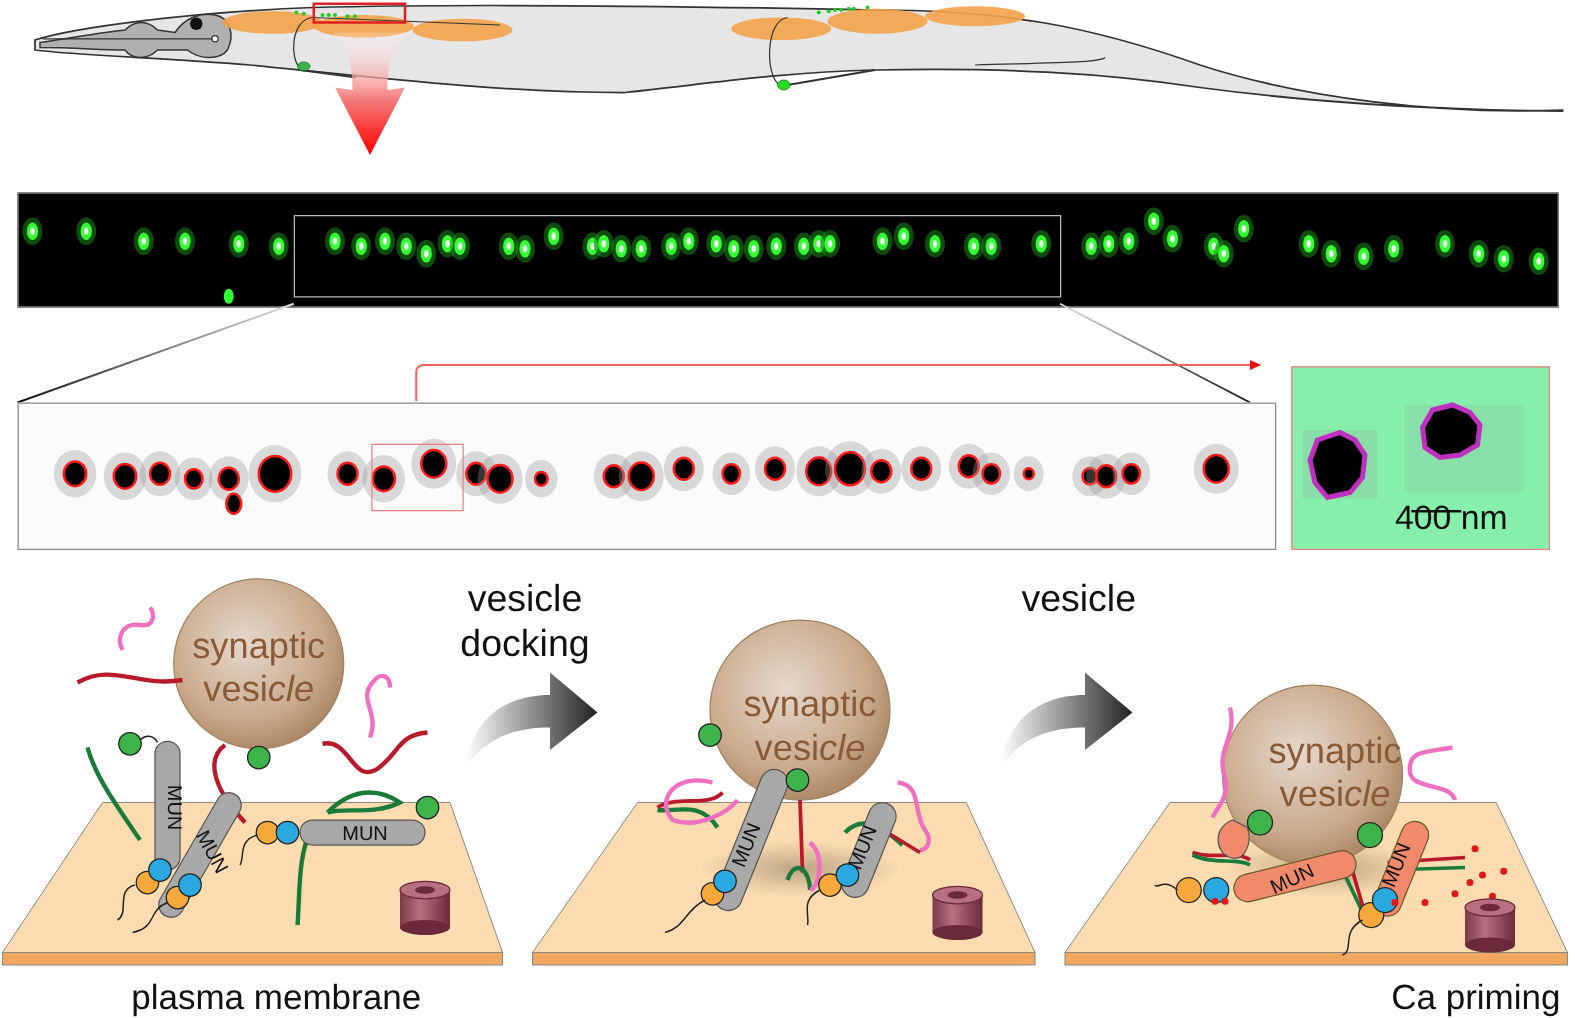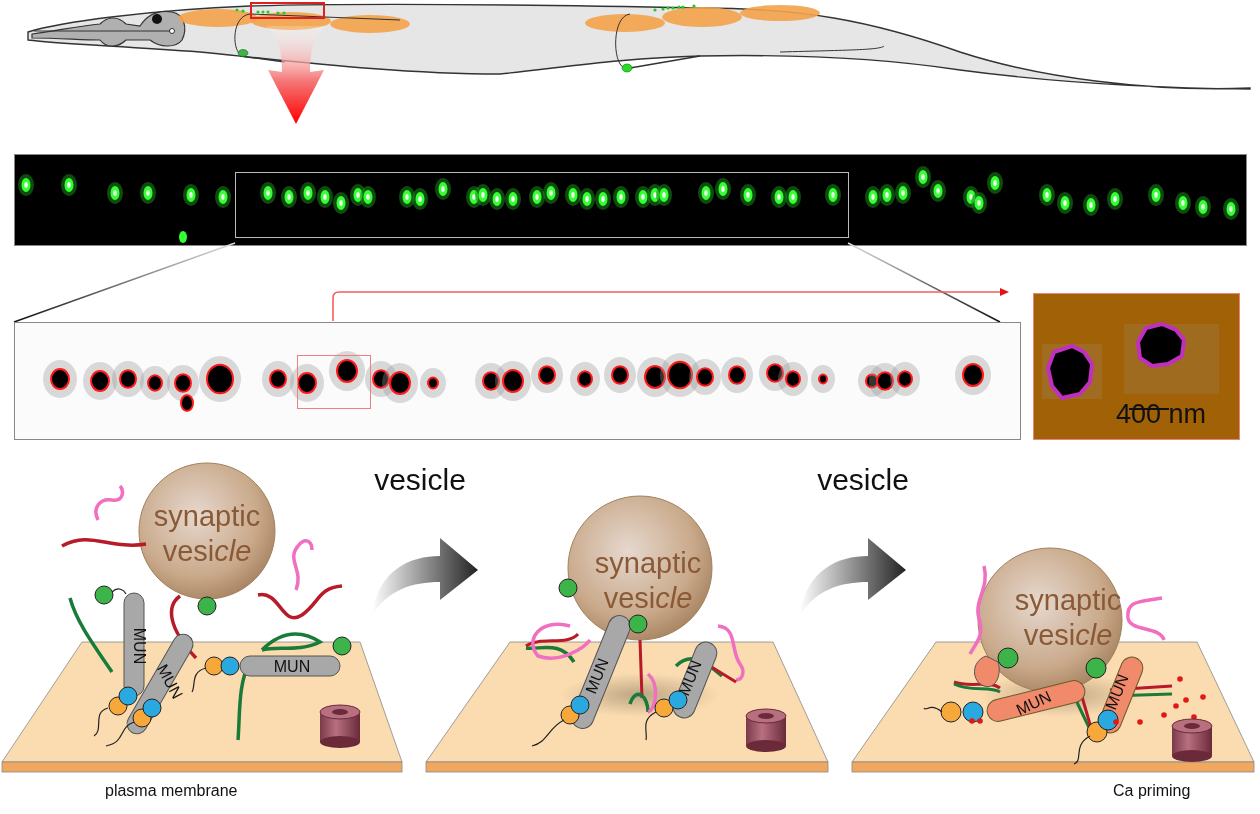--- a/index.html
+++ b/index.html
@@ -1,21 +1,21 @@
 <!DOCTYPE html>
 <html><head>
 <meta charset="utf-8">
 <style>
   html,body{margin:0;padding:0;background:#ffffff;}
   body{width:1260px;height:814px;position:relative;overflow:hidden;font-family:"Liberation Sans",sans-serif;}
   .abs{position:absolute;}
   svg{display:block;}
   .label{position:absolute;color:#111;font-family:"Liberation Sans",sans-serif;}
   .step-label{font-size:30px;line-height:36px;text-align:center;width:170px;}
-  .caption{font-size:16px;}
+  .caption{font-size:28px;}
   .scalebar-text{font-family:"Liberation Sans",sans-serif;font-size:27px;color:#111;}
   .vesicle-text{font-family:"Liberation Sans",sans-serif;fill:#8a5a36;}
 </style>
 </head>
 <body>
 
 <div class="abs" style="left:0;top:0;width:1260px;height:130px;">
   <svg width="1260" height="130">
     <defs>
       <linearGradient id="redArrow" x1="0" y1="0" x2="0" y2="1">
@@ -463,21 +463,21 @@
       </g>
       <g>
         <ellipse cx="958" cy="52" rx="18" ry="20" fill="#999" opacity="0.35"></ellipse>
         <ellipse cx="958" cy="52" rx="10" ry="11" fill="#000" stroke="#ff1a1a" stroke-width="2"></ellipse>
       </g>
       <ellipse cx="172" cy="80" rx="6" ry="8" fill="#000" stroke="#ff1a1a" stroke-width="2"></ellipse>
     </svg>
   <div class="abs" style="left:282px;top:32px;width:72px;height:52px;border:1px solid #f08080;"></div>
 </div>
 
-<div class="abs" style="left:1033px;top:293px;width:205px;height:145px;background:#a16207;border:1px solid #f08080;">
+<div class="abs" style="left:1033px;top:293px;width:205px;height:145px;background:#86efac;border:1px solid #f08080;">
   <svg width="205" height="145">
     <g opacity="0.55" fill="#999">
       <rect x="8" y="50" width="60" height="55" opacity="0.35"></rect>
       <rect x="90" y="30" width="95" height="70" opacity="0.3"></rect>
     </g>
     <path d="M20,58 L38,52 L50,58 L58,70 L56,88 L46,100 L28,104 L18,92 L14,74 Z" fill="#000" stroke="#c030c0" stroke-width="4"></path>
     <path d="M112,34 L128,30 L142,36 L150,46 L148,62 L134,70 L118,72 L106,64 L104,48 Z" fill="#000" stroke="#c030c0" stroke-width="4"></path>
     <line x1="95" y1="115" x2="135" y2="115" stroke="#111" stroke-width="2"></line>
   </svg>
   <div class="abs scalebar-text" style="left:82px;top:105px;">400 nm</div>
@@ -653,18 +653,19 @@
       <rect x="1172" y="276" width="40" height="30" fill="url(#chan)"></rect>
       <ellipse cx="1192" cy="306" rx="20" ry="6" fill="#6a2a3a"></ellipse>
       <ellipse cx="1192" cy="276" rx="20" ry="7" fill="#b87080" stroke="#6a2a3a" stroke-width="1"></ellipse>
       <ellipse cx="1192" cy="276" rx="8" ry="3" fill="#6a2a3a"></ellipse>
     </g>
   </g>
 </svg>
 
 <div class="label step-label" style="left:335px;top:462px;">
   <div>vesicle</div>
+  <div>docking</div>
 </div>
 <div class="label step-label" style="left:778px;top:462px;">
   <div>vesicle</div>
 </div>
 <div class="label caption" style="left:105px;top:782px;">plasma membrane</div>
 <div class="label caption" style="left:1113px;top:782px;">Ca priming</div>
 
 </body></html>

